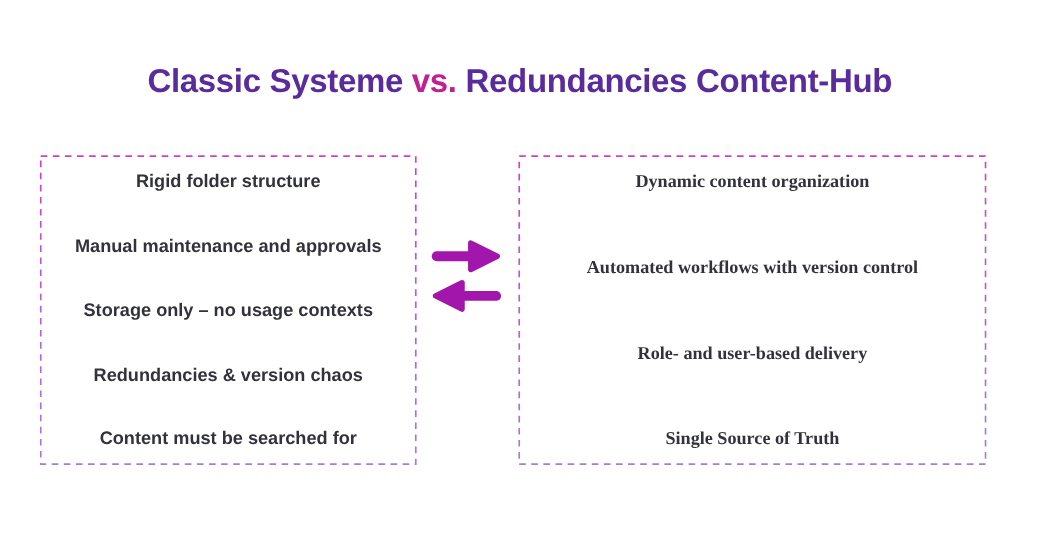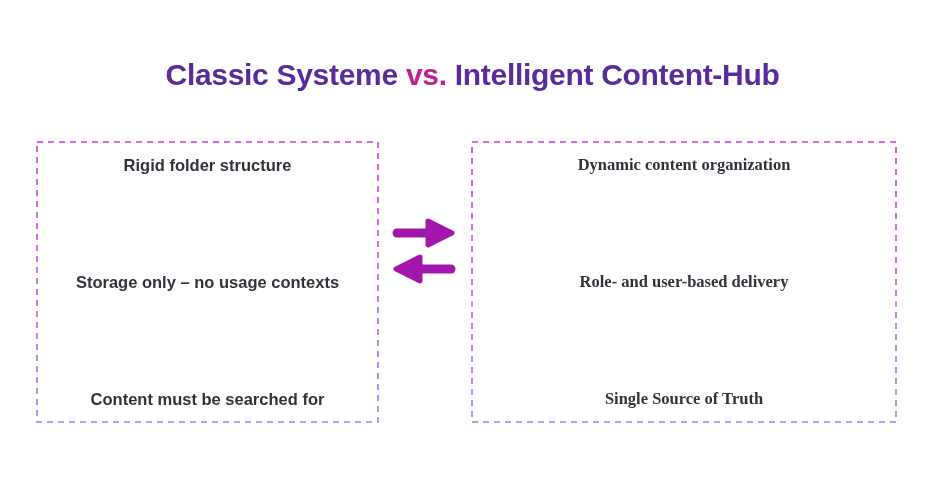--- a/index.html
+++ b/index.html
@@ -64,34 +64,36 @@
     top: 216px;
     width: 68px;
     height: 72px;
   }
 </style>
 </head>
 <body>
 
 <div class="stage">
 
-  <h1 class="title"><span>Classic Systeme</span><span> </span><span class="vs">vs.</span><span> </span><span>Intelligent Content-Hub</span></h1>
+  <h1 class="title"><span>Classic Systeme</span><span> </span><span class="vs">vs.</span><span> </span><span>Redundancies Content-Hub</span></h1>
 
   <div class="box left">
     <svg class="border-svg" width="343" height="282" viewBox="0 0 343 282" preserveAspectRatio="none">
       <defs>
         <linearGradient id="gradL" x1="0" y1="0" x2="0" y2="1">
           <stop offset="0" stop-color="#cb41cd"></stop>
           <stop offset="1" stop-color="#a57bde"></stop>
         </linearGradient>
       </defs>
       <rect x="1" y="1" width="341" height="280" fill="none" stroke="url(#gradL)" stroke-width="1.6" stroke-dasharray="6 5"></rect>
     </svg>
     <div class="row">Rigid folder structure</div>
+    <div class="row">Manual maintenance and approvals</div>
     <div class="row">Storage only – no usage contexts</div>
+    <div class="row">Redundancies &amp; version chaos</div>
     <div class="row">Content must be searched for</div>
   </div>
 
   <svg class="swap-icon" viewBox="0 0 68 72">
     <g fill="#a316ac" stroke="#a316ac">
       <line x1="7" y1="17" x2="40" y2="17" stroke-width="9" stroke-linecap="round"></line>
       <path d="M38 5 L62 17 L38 29 Z" stroke-width="5" stroke-linejoin="round"></path>
       <line x1="28" y1="53" x2="61" y2="53" stroke-width="9" stroke-linecap="round"></line>
       <path d="M30 41 L6 53 L30 65 Z" stroke-width="5" stroke-linejoin="round"></path>
     </g>
@@ -101,17 +103,18 @@
     <svg class="border-svg" width="426" height="282" viewBox="0 0 426 282" preserveAspectRatio="none">
       <defs>
         <linearGradient id="gradR" x1="0" y1="0" x2="0" y2="1">
           <stop offset="0" stop-color="#cb41cd"></stop>
           <stop offset="1" stop-color="#a57bde"></stop>
         </linearGradient>
       </defs>
       <rect x="1" y="1" width="424" height="280" fill="none" stroke="url(#gradR)" stroke-width="1.6" stroke-dasharray="6 5"></rect>
     </svg>
     <div class="row">Dynamic content organization</div>
+    <div class="row">Automated workflows with version control</div>
     <div class="row">Role- and user-based delivery</div>
     <div class="row">Single Source of Truth</div>
   </div>
 
 </div>
 
 </body></html>

